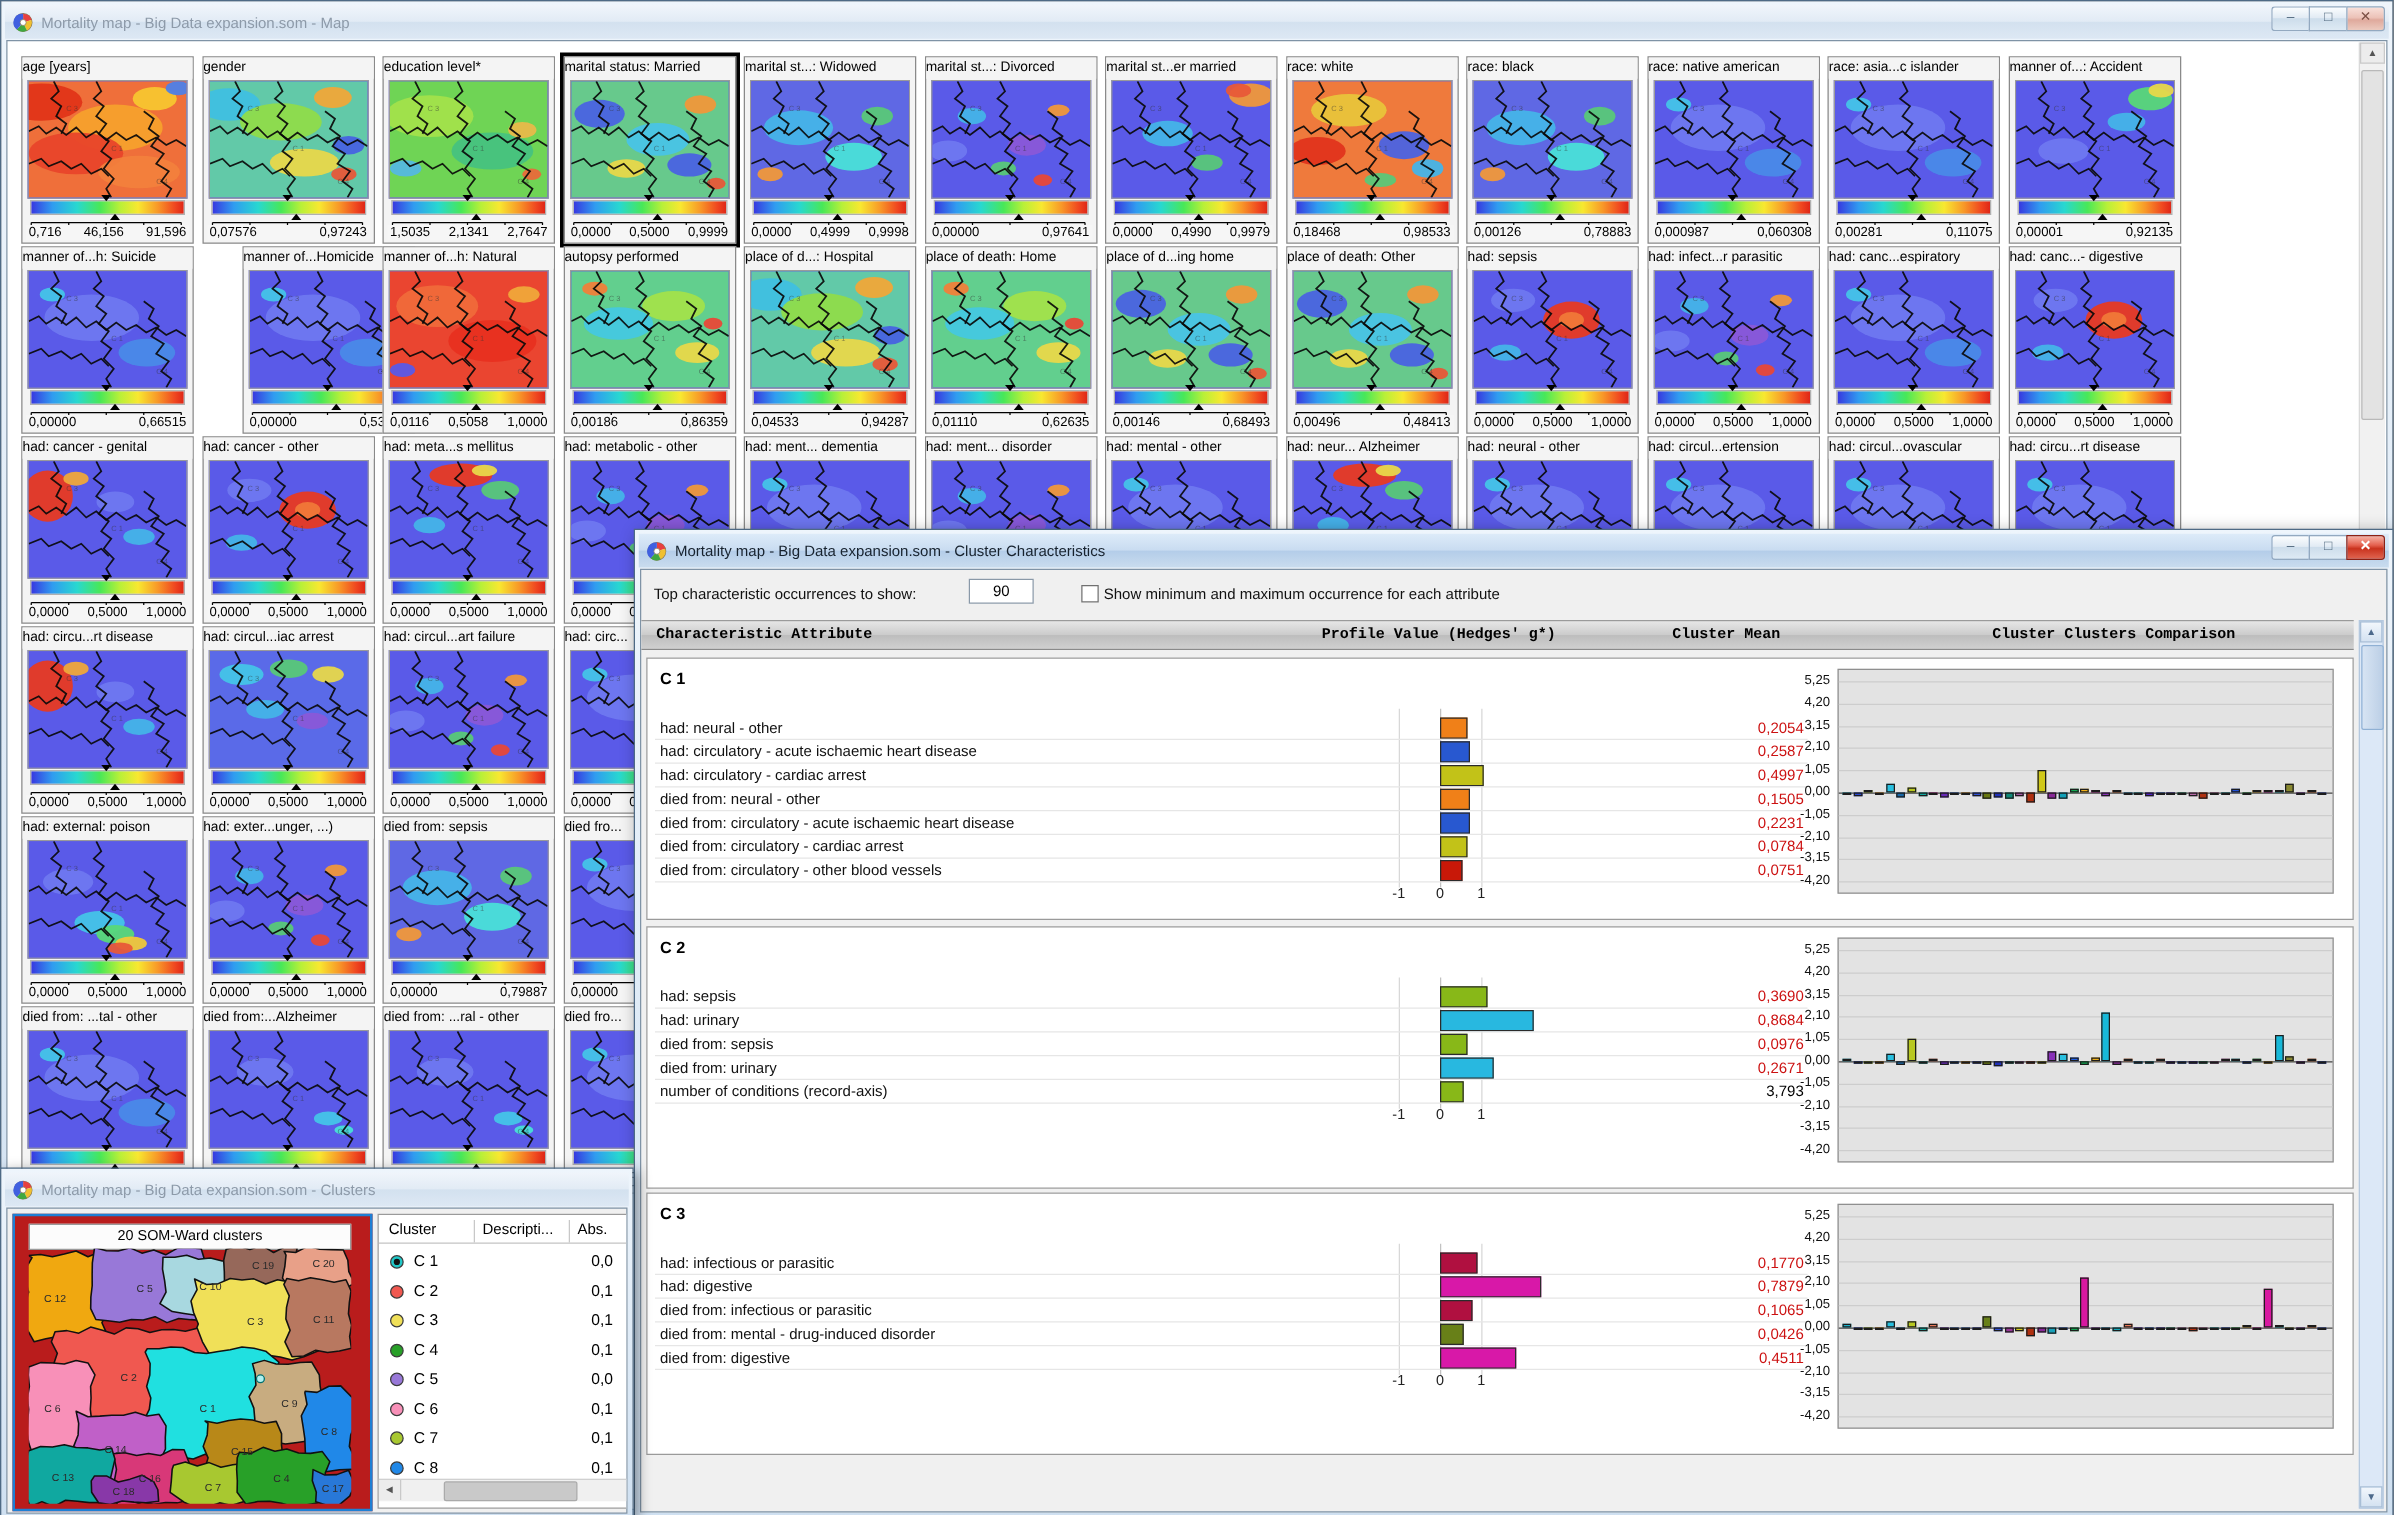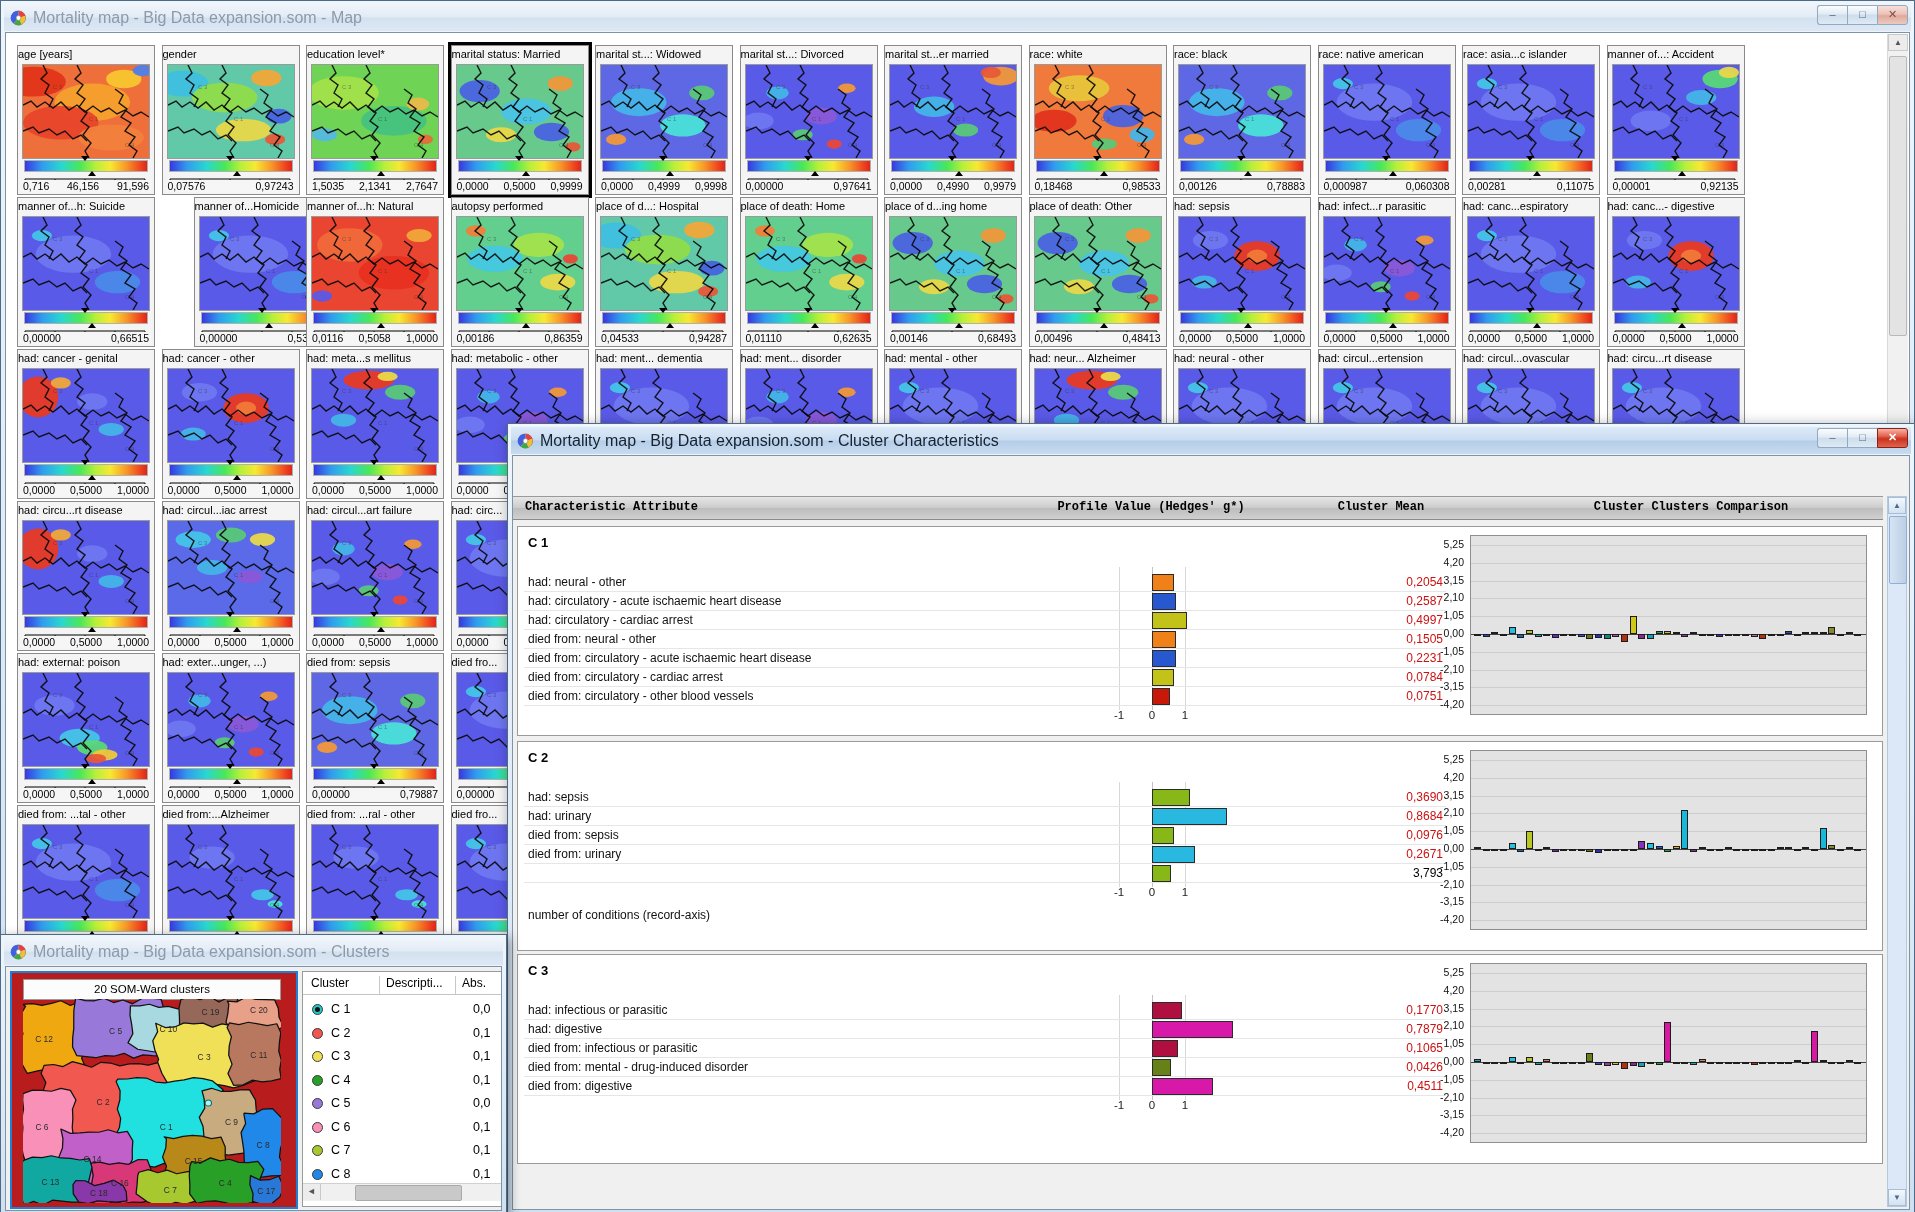--- a/index.html
+++ b/index.html
@@ -4,21 +4,21 @@
 <style>
   html,body{margin:0;padding:0;background:#777;}
   #screen{position:relative;width:1915px;height:1212px;overflow:hidden;background:#8b8b8b;
           font-family:"Liberation Sans",sans-serif;-webkit-font-smoothing:antialiased;}
   .window{position:absolute;border:1px solid #4e6a85;}
   .win-bg{background:linear-gradient(#eef5fc,#cfe0f1);}
   .titlebar{position:absolute;left:3px;right:3px;top:3px;height:27px;display:flex;align-items:center;
             padding-left:6px;gap:6px;overflow:hidden;}
   .titlebar.active{background:linear-gradient(#ddebf9 0%,#c9dcf1 48%,#b4cde9 52%,#c9dcee 100%);color:#17222e;}
   .titlebar.inactive{background:linear-gradient(#f0f5fb 0%,#e2ebf5 48%,#d3e1ef 52%,#dde8f4 100%);color:#8d9aa9;}
-  .title-text{font-size:16px;white-space:nowrap;}
+  .title-text{font-size:12px;white-space:nowrap;}
   .tb-buttons{position:absolute;right:6px;top:4px;display:flex;}
   .tb-btn{width:29px;height:18px;border:1px solid #93a9c0;border-right-width:0;text-align:center;
           font-size:11px;line-height:16px;color:#51687e;
           background:linear-gradient(#fbfdfe,#e2ebf4 45%,#cdddeb 50%,#deeaf4);}
   .tb-btn:first-child{border-radius:3px 0 0 3px;}
   .tb-btn:last-child{border-radius:0 3px 3px 0;border-right-width:1px;}
   .tb-btn.close-active{background:linear-gradient(#f6b3a6,#e4604e 40%,#c9331e 55%,#e06450);
           color:#fff;border-color:#8c2014;font-weight:bold;}
   .tb-btn.close-pale{background:linear-gradient(#f8e0da,#ecc2b8 45%,#dfa99c 55%,#eccabf);color:#7c5046;}
   .app-icon{width:17px;height:16px;flex:0 0 auto;}
@@ -1670,20 +1670,26 @@
         <circle cx="8" cy="8" r="2.4" fill="#fff" stroke="#8a7a5a" stroke-width=".6"></circle>
       </svg>
       <span class="title-text">Mortality map - Big Data expansion.som - Cluster Characteristics</span>
     </div>
     <div class="tb-buttons">
       <div class="tb-btn">–</div>
       <div class="tb-btn">□</div>
       <div class="tb-btn close-active">✕</div>
     </div>
     <div class="cc-client" id="cc-client">
+      <div class="cc-controls">
+        <span class="cc-label" style="left:10px;">Top characteristic occurrences to show:</span>
+        <input class="num-input" value="90" style="">
+        <span class="checkbox"></span>
+        <span class="cc-label" style="left:370px;">Show minimum and maximum occurrence for each attribute</span>
+      </div>
       <div class="cc-header">
         <span style="left:12px;">Characteristic Attribute</span>
         <span style="left:543px;width:190px;text-align:center;">Profile Value (Hedges' g*)</span>
         <span style="left:793px;width:150px;text-align:center;">Cluster Mean</span>
         <span style="left:1053px;width:250px;text-align:center;">Cluster Clusters Comparison</span>
       </div>
       <div id="cc-sections">
           <div class="cc-section" style="top: 70px;">
             <div class="sec-title">C 1</div>
             <div class="vgrid" style="left: 601px; top: 40px; height: 143px;"></div>
@@ -1802,21 +1808,21 @@
             <div class="mean red" style="left: 833px; top: 67px;">0,8684</div>
             <div class="row-sep" style="top: 83px;"></div>
             <div class="attr-label" style="top: 86px;">died from: sepsis</div>
             <div class="pbar" style="left: 634px; top: 85px; width: 19.8px; background: rgb(136, 184, 24);"></div>
             <div class="mean red" style="left: 833px; top: 86px;">0,0976</div>
             <div class="row-sep" style="top: 102px;"></div>
             <div class="attr-label" style="top: 105px;">died from: urinary</div>
             <div class="pbar" style="left: 634px; top: 104px; width: 41.25px; background: rgb(40, 184, 224);"></div>
             <div class="mean red" style="left: 833px; top: 105px;">0,2671</div>
             <div class="row-sep" style="top: 121px;"></div>
-            <div class="attr-label" style="top: 124px; margin-top: 42px;">number of conditions (record-axis)</div>
+            <div class="attr-label" style="top: 124px;">number of conditions (record-axis)</div>
             <div class="pbar" style="left: 634px; top: 123px; width: 16.5px; background: rgb(136, 184, 24);"></div>
             <div class="mean" style="left: 833px; top: 124px;">3,793</div>
             <div class="row-sep" style="top: 140px;"></div>
             <div class="axis-lab" style="left: 591px; top: 144px;">-1</div>
             <div class="axis-lab" style="left: 624px; top: 144px;">0</div>
             <div class="axis-lab" style="left: 657px; top: 144px;">1</div>
             <div class="comp-plot">
               <div class="cgrid" style="top: 8.9px;"></div>
               <div class="cgrid" style="top: 26.7px;"></div>
               <div class="cgrid" style="top: 44.5px;"></div>

